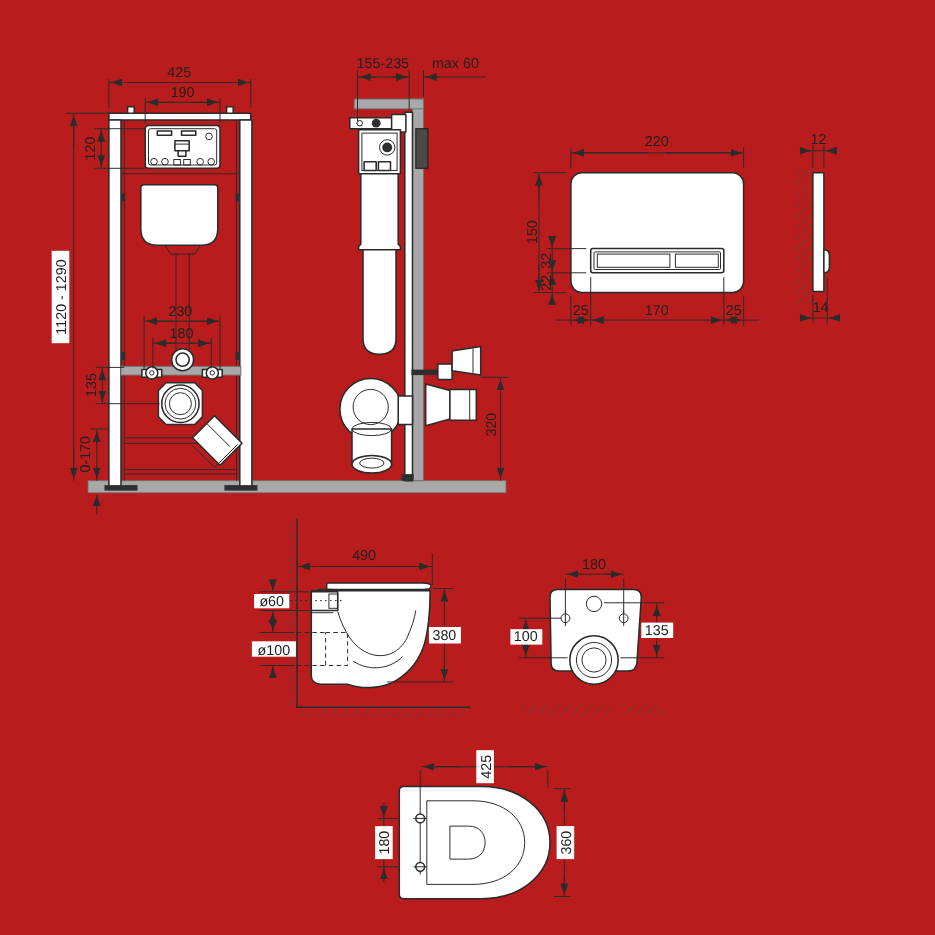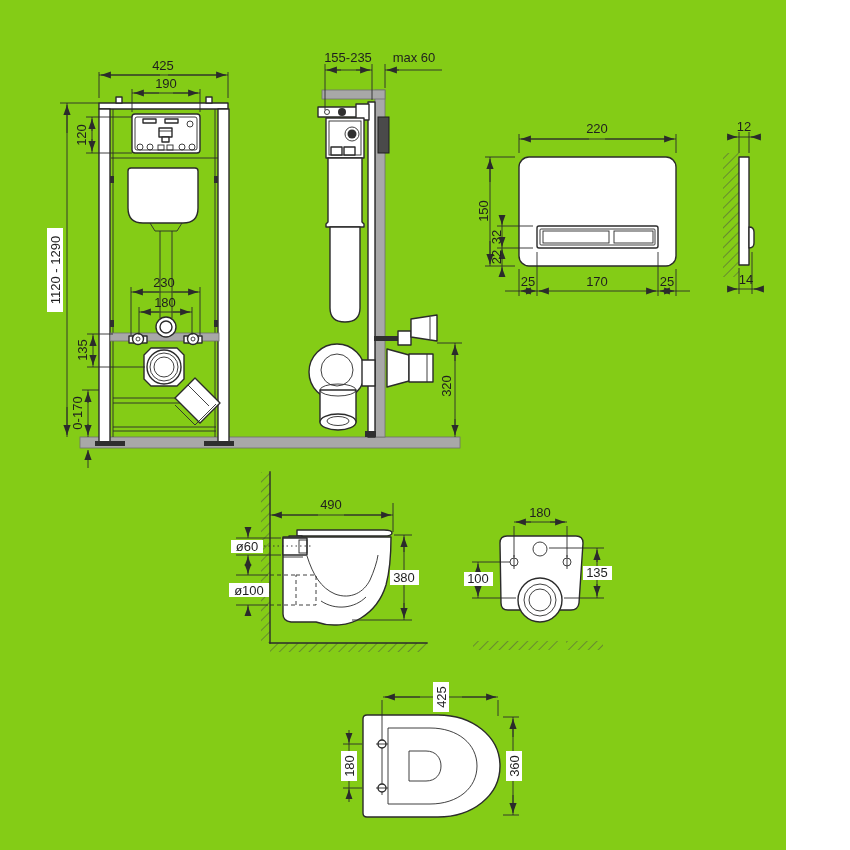--- a/index.html
+++ b/index.html
@@ -1,16 +1,16 @@
 <!DOCTYPE html>
 <html><head>
 <meta charset="utf-8">
 <style>
   html,body{margin:0;padding:0;background:#fff;}
-  #stage{position:relative;width:786px;height:850px;background:#84cc16;overflow:hidden;}
+  #stage{position:relative;width:850px;height:850px;background:#b91c1c;overflow:hidden;}
   svg{position:absolute;left:0;top:0;}
   .o  {stroke:#2b2b2b;stroke-width:1.4;fill:none;stroke-linejoin:round;stroke-linecap:square;}
   .ow {stroke:#2b2b2b;stroke-width:1.4;fill:#fff;stroke-linejoin:round;}
   .th {stroke:#2b2b2b;stroke-width:0.9;fill:none;}
   .d  {stroke:#2b2b2b;stroke-width:0.9;fill:none;}
   .g  {fill:#a8a8a8;stroke:#6f6f6f;stroke-width:0.8;}
   .k  {fill:#2f2f2f;stroke:none;}
   .bg {fill:#fff;stroke:none;}
   .dash{stroke:#2b2b2b;stroke-width:0.9;fill:none;stroke-dasharray:4 3;}
   .dot {stroke:#2b2b2b;stroke-width:0.9;fill:none;stroke-dasharray:1.5 3;}

